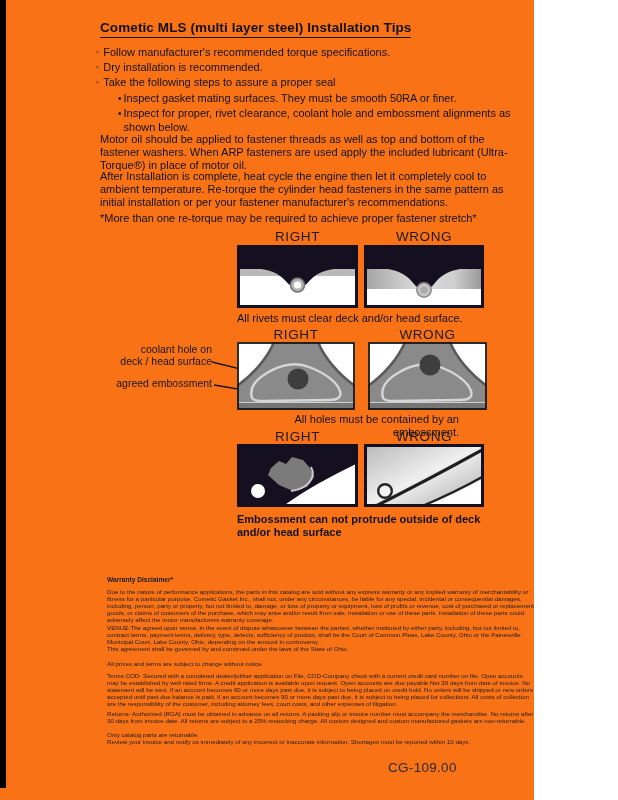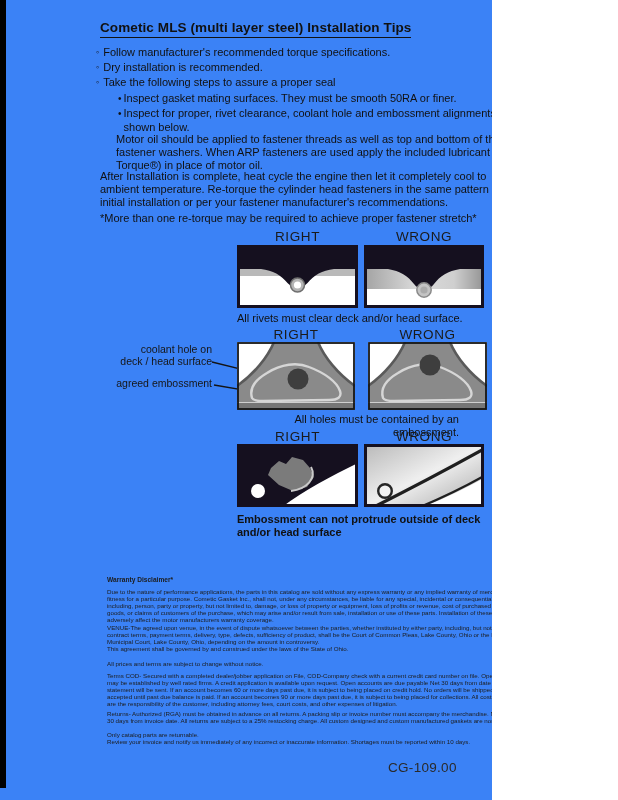--- a/index.html
+++ b/index.html
@@ -1,31 +1,31 @@
 <!DOCTYPE html>
 <html style="--ink: #111111; --diagram-black: #15101f; --band-gray: #b9b9b9; --panel-gray: #8a8a8a; --hole-gray: #3e3e3e; --emboss-light: #d6d6d6; --blob-gray: #7b7b7b;"><head>
 <meta charset="utf-8">
 <style>
   html,body{margin:0;padding:0;background:#fff;}
-  .page{position:relative;width:492px;height:800px;background:#3b82f6;overflow:hidden;
+  .page{position:relative;width:534px;height:800px;background:#f97316;overflow:hidden;
         font-family:"Liberation Sans",sans-serif;color:#111;}
   .edge-bar{position:absolute;left:0;top:6;width:6px;height:788px;background:#000;}
 
   .title{position:absolute;left:100px;top:20px;margin:0;font-size:13.5px;font-weight:bold;
          letter-spacing:.1px;border-bottom:1.6px solid #111;padding-bottom:2px;display:inline-block;}
 
   .bullets{position:absolute;left:96px;top:45px;font-size:11px;line-height:14.2px;width:440px;}
   .b-row{display:flex;align-items:baseline;}
   .b-open{font-size:9px;margin-right:4px;position:relative;top:-1px;}
   .b-sub{margin-left:22px;}
   .b-dot{font-size:10px;margin-right:2px;}
 
   .diesel-heading{position:absolute;left:100px;top:116px;margin:0;font-size:12.5px;font-weight:bold;}
   .para{position:absolute;left:100px;width:420px;font-size:11px;line-height:13px;}
-  .p1{top:133px;margin-left:16px;} .p2{top:170px;} .pnote{top:212px;}
+  .p1{top:133px;} .p2{top:170px;} .pnote{top:212px;}
 
   .rw-label{position:absolute;font-size:13.5px;letter-spacing:.6px;color:#1a1a1a;text-align:center;}
   .panel{position:absolute;}
   .panel svg{display:block;width:100%;height:100%;}
   .caption{position:absolute;font-size:11px;line-height:13px;color:#111;}
 
   .d1-right-label{left:237px;width:121px;top:229px;}
   .d1-wrong-label{left:364px;width:120px;top:229px;}
   .d1-right{left:237px;top:245px;width:121px;height:63px;}
   .d1-wrong{left:364px;top:245px;width:120px;height:63px;}

